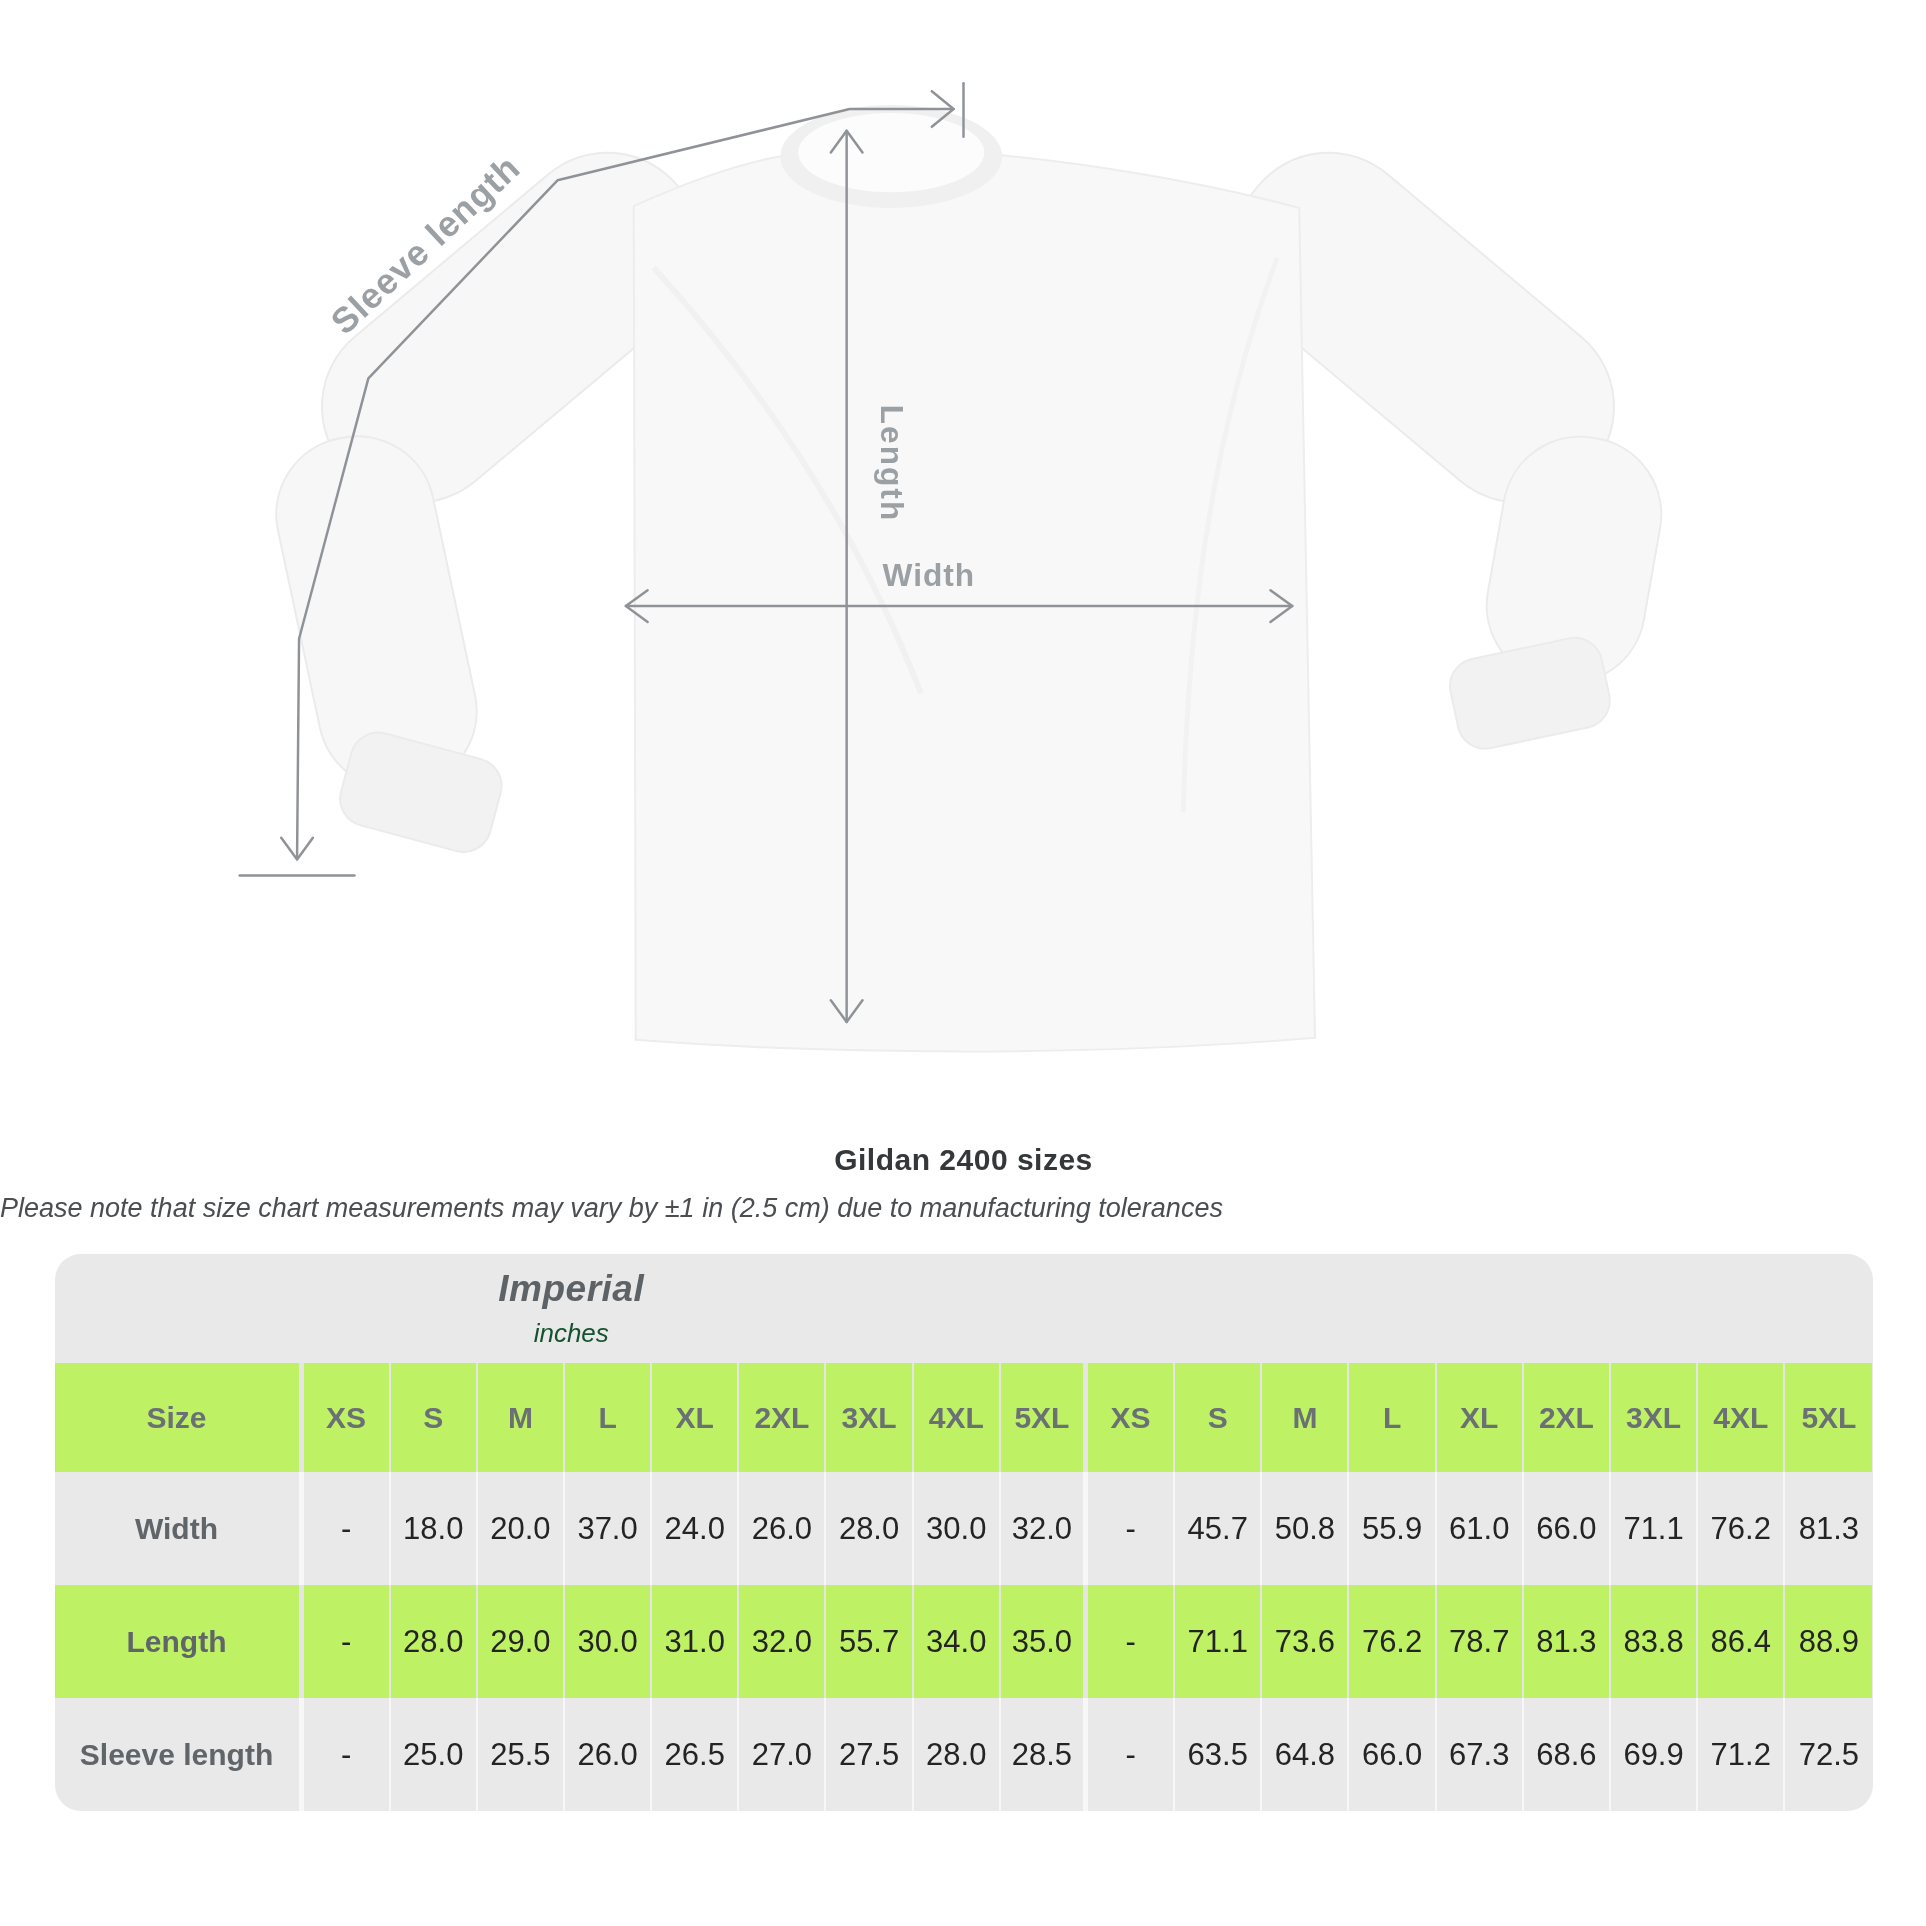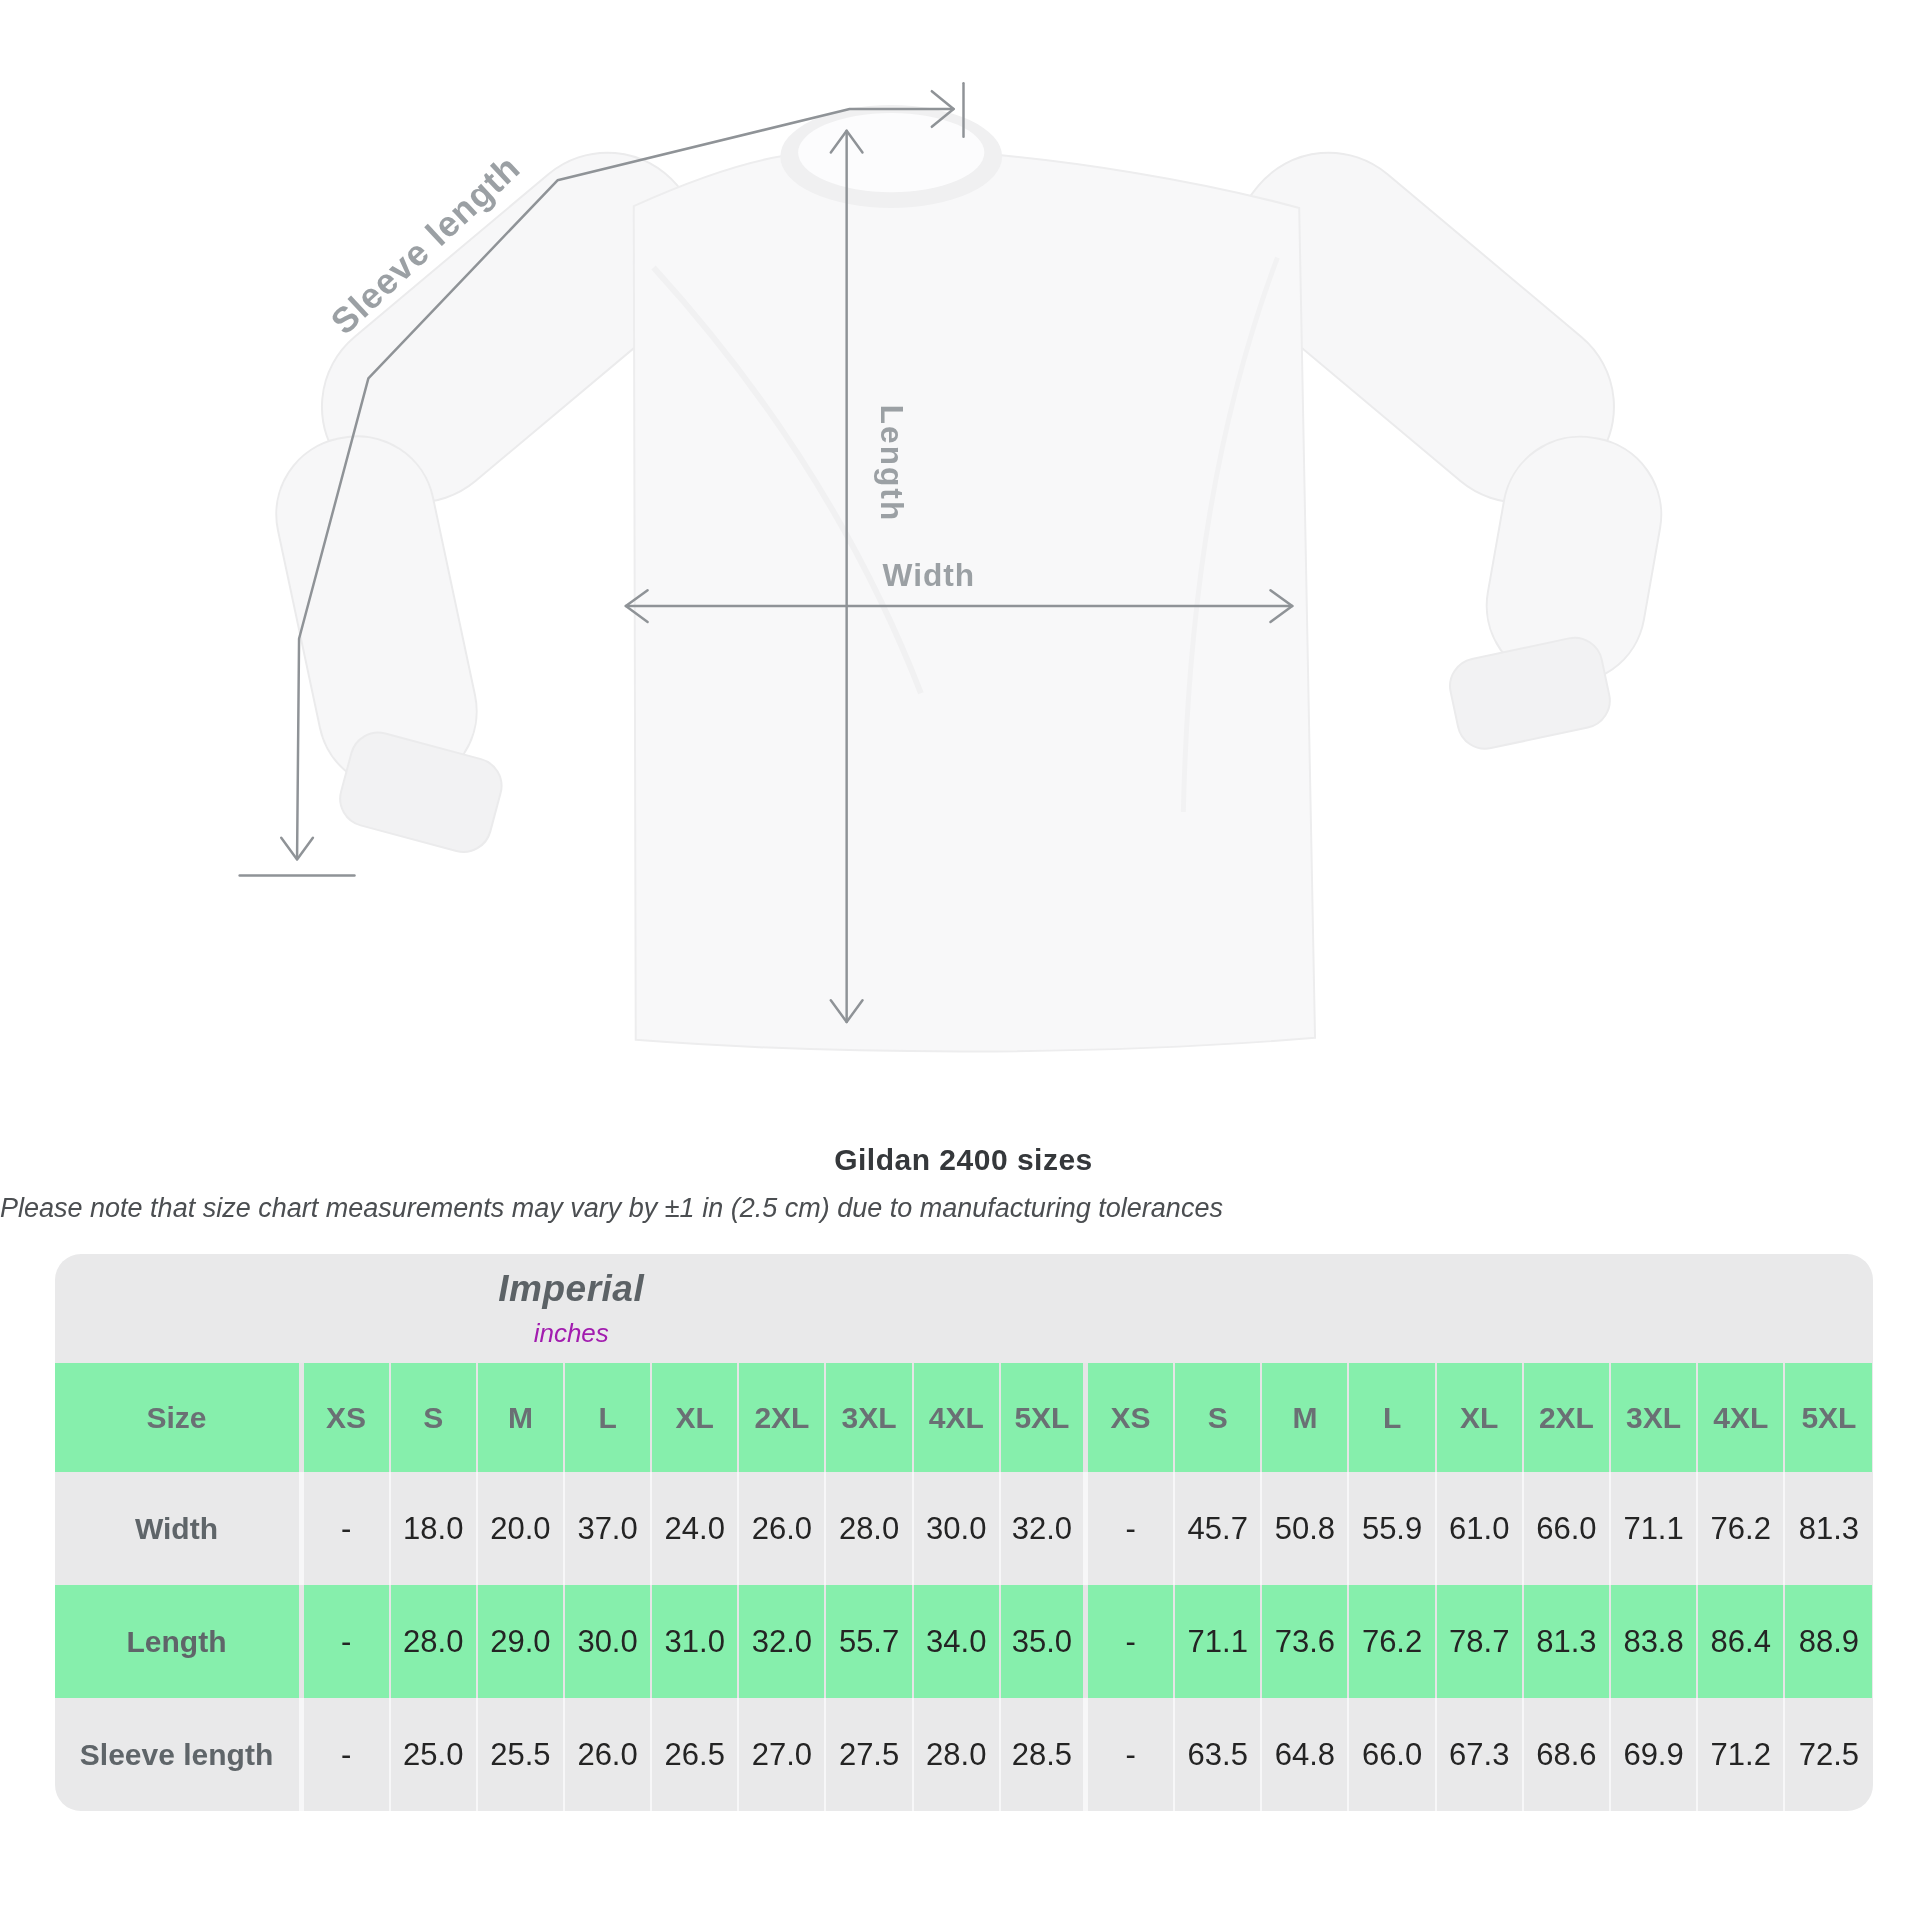--- a/index.html
+++ b/index.html
@@ -12,29 +12,29 @@
 
   .size-table{
     width:1818px;margin:30px auto 0;background:#e9e9ea;border-radius:26px;overflow:hidden;
   }
   .trow{display:grid;grid-template-columns:249px repeat(18,1fr);}
   .band{height:109px;}
   .hrow{height:109px;}
   .drow{height:113px;}
 
   .c{display:flex;align-items:center;justify-content:center;min-width:0;}
-  .row-white .c{background:#86efac;border-right:2px solid #e5e5e6;}
+  .row-white .c{background:#bef264;border-right:2px solid #e5e5e6;}
   .row-gray .c{border-right:2px solid #f7f7f8;}
   .c.thick{border-right-width:5px;}
   .c.last{border-right:none;}
 
   .group-cell{grid-column:span 9;display:flex;flex-direction:column;align-items:center;justify-content:center;gap:8px;}
   .group-cell.first{grid-column:1 / span 10;}
   .group-label{font-size:37px;font-weight:700;font-style:italic;color:#5c6266;letter-spacing:0.5px;}
-  .group-unit{font-size:26px;font-style:italic;color:#a21caf;}
+  .group-unit{font-size:26px;font-style:italic;color:#14532d;}
 
   .colhead{font-size:30px;font-weight:700;color:#6a7074;}
   .rowlabel{font-size:30px;font-weight:700;color:#5f6569;}
   .val{font-size:31px;color:#242424;}
 </style>
 </head>
 <body>
 
 <div class="diagram-wrap">
   <svg width="1927" height="1129" viewBox="0 0 1946 1140">

